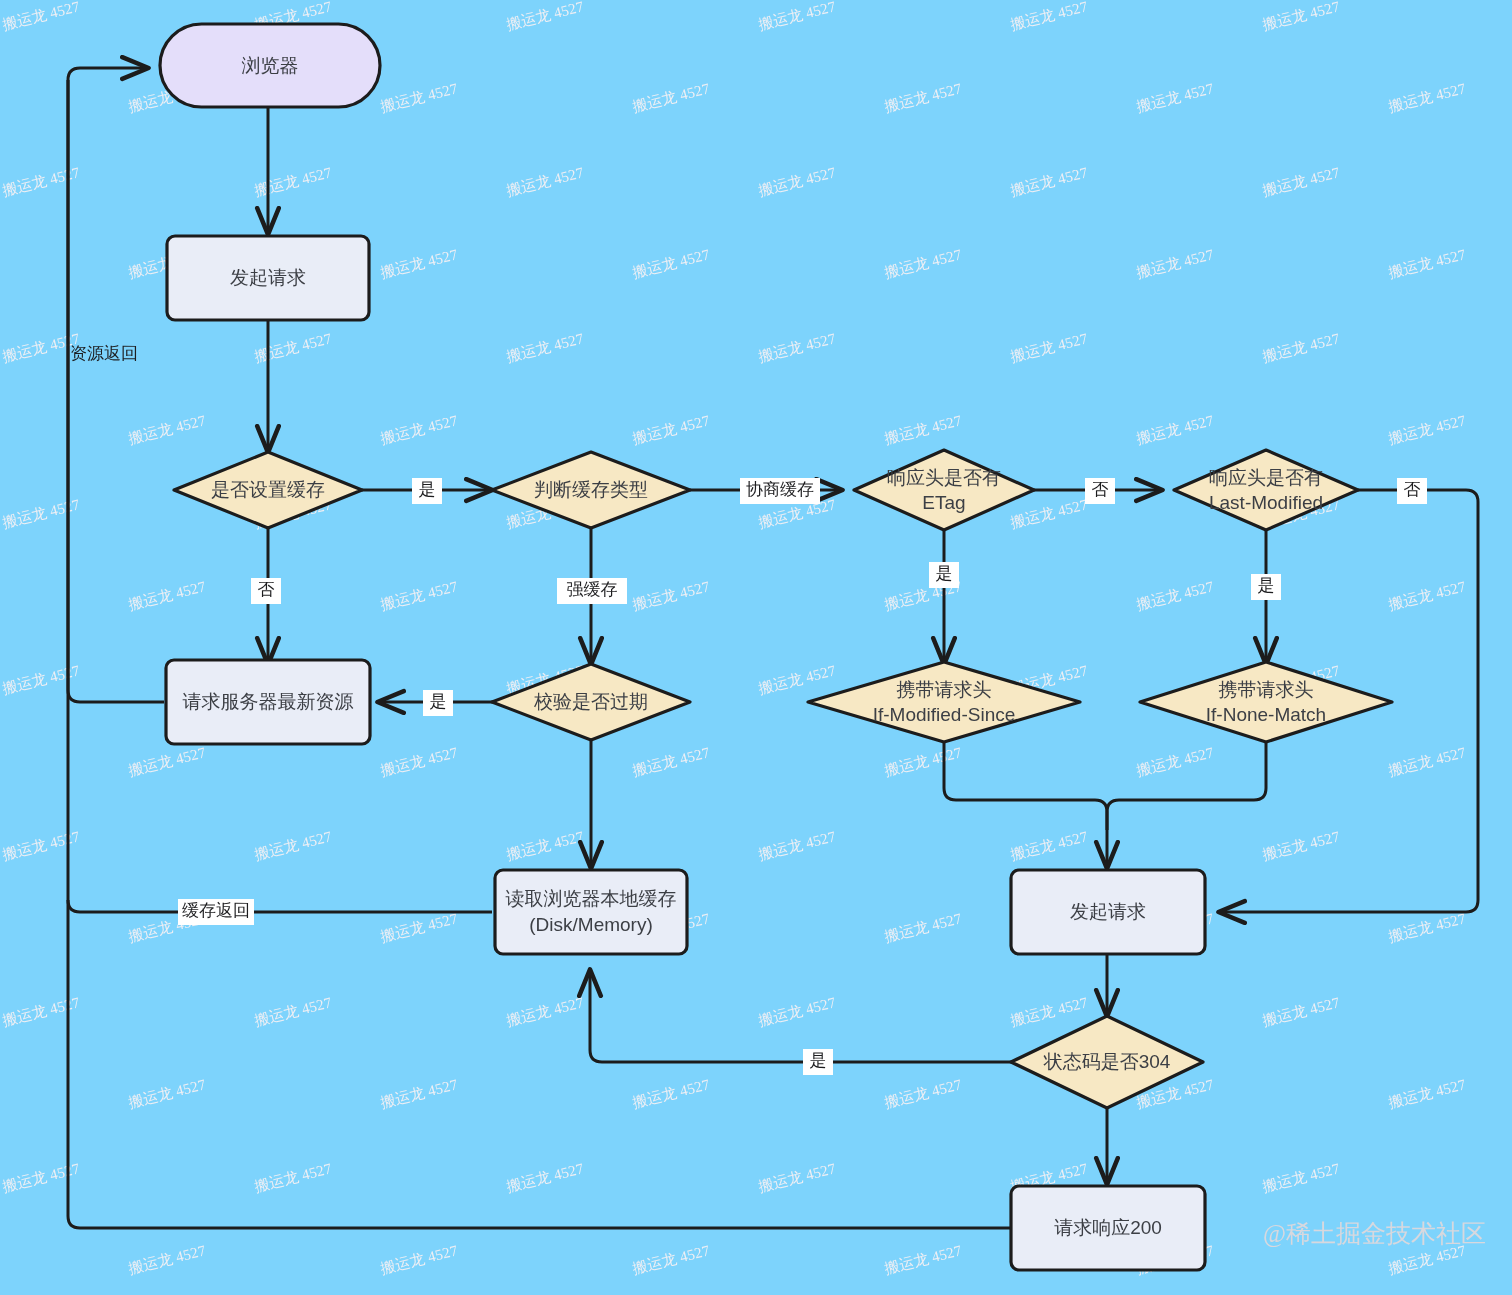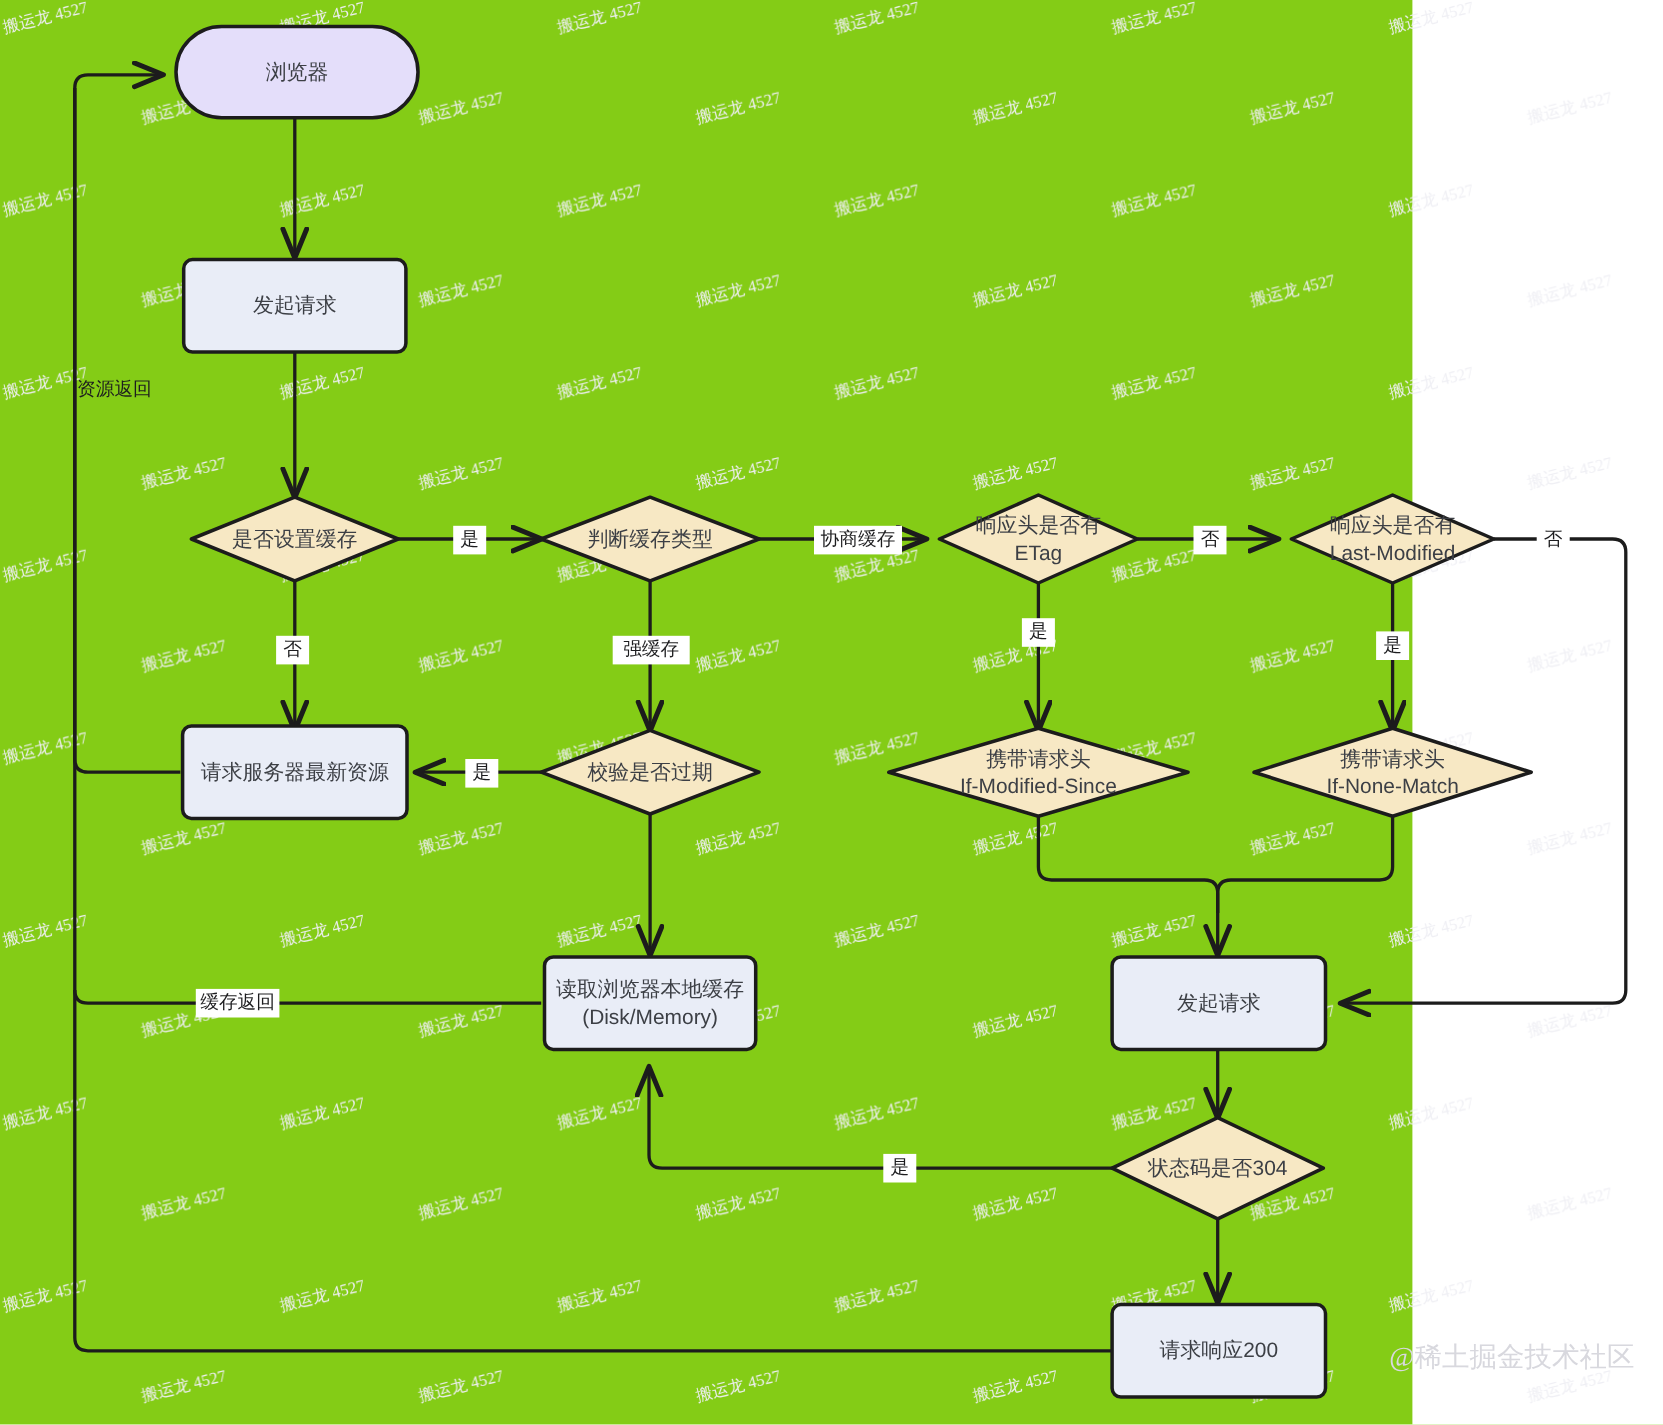--- a/index.html
+++ b/index.html
@@ -1,17 +1,17 @@
 <!DOCTYPE html>
 <html><head>
 <meta charset="utf-8">
 <style>
   html,body{margin:0;padding:0;background:#ffffff;}
   body{width:1512px;height:1295px;overflow:hidden;font-family:"Liberation Sans","DejaVu Sans",sans-serif;}
-  #stage{position:relative;width:1284px;height:1295px;background:#84cc16;}
+  #stage{position:relative;width:1512px;height:1295px;background:#7dd3fc;}
   svg{position:absolute;top:0;left:0;}
   .wm{fill:#efeff4;font-size:15px;font-family:"Liberation Serif","DejaVu Serif",serif;}
   .node-shape{stroke:#1c1c1c;stroke-width:3.2;stroke-linejoin:round;}
   .edge{stroke:#1c1c1c;stroke-width:3;fill:none;stroke-linecap:butt;stroke-linejoin:round;}
   .nlabel{fill:#3c3f45;font-size:19px;text-anchor:middle;dominant-baseline:middle;font-family:"Liberation Sans","DejaVu Sans",sans-serif;}
   .elabel{fill:#1d1d1f;font-size:17px;text-anchor:middle;dominant-baseline:middle;font-family:"Liberation Sans","DejaVu Sans",sans-serif;}
   .credit{fill:#d8d8de;font-size:25px;font-family:"Liberation Serif","DejaVu Serif",serif;text-anchor:end;}
 </style>
 </head>
 <body>

